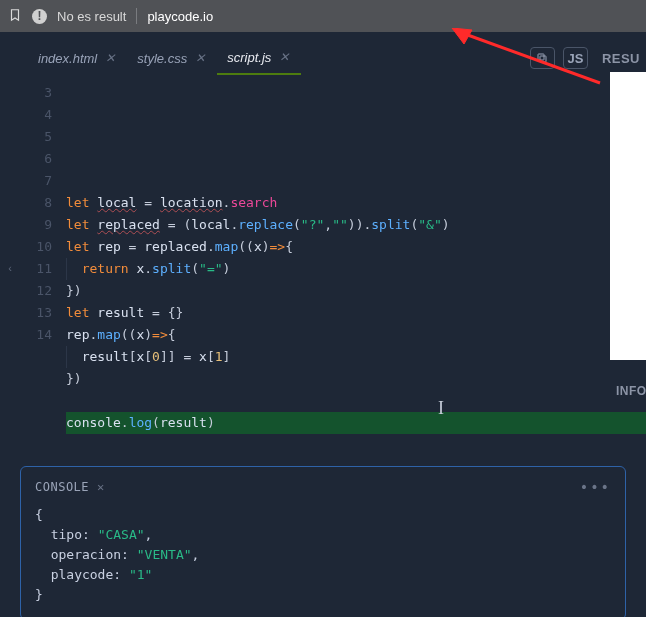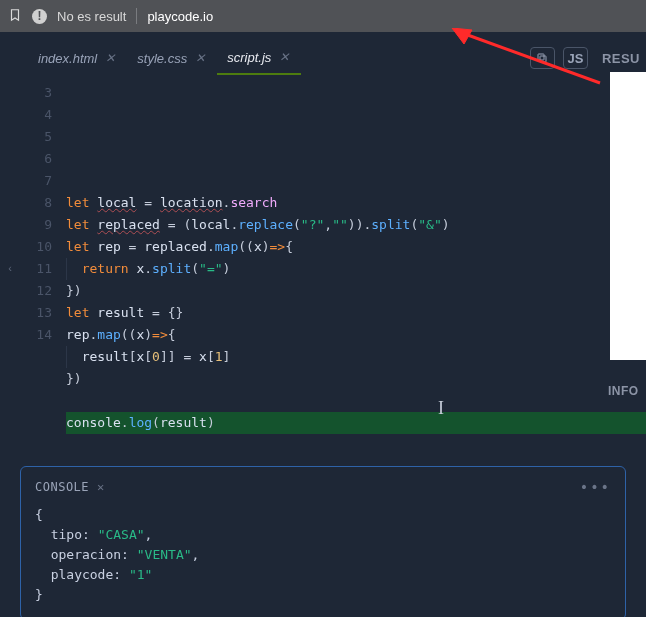--- a/index.html
+++ b/index.html
@@ -132,21 +132,21 @@
     font-size: 13px;
     line-height: 22px;
     padding-top: 4px;
     position: relative;
     white-space: pre;
   }
   .code-line { height: 22px; }
   .code-line.hl { background: #14532d; }
   .kw { color: #f28c3b; }
   .var { color: #d9e1f0; margin-top: 32px; }
-  .prop { color: #f0abfc; }
+  .prop { color: #ec4899; }
   .op { color: #c5ccda; }
   .str { color: #29ba87; }
   .pun { color: #c5ccda; }
   .num { color: #e8c07a; }
   .fn { color: #5db0ff; }
   .squig { text-decoration: underline wavy rgba(255,100,100,0.6); text-decoration-thickness: 1px; }
   .indent-guide { border-left: 1px solid #2c3648; display: inline-block; height: 22px; vertical-align: top; width: 1px; margin-right: -1px; }
 
   .bug-icon, .warn-circle {
     position: absolute;
@@ -200,21 +200,21 @@
 
   
   .right-panel-top {
     position: absolute;
     top: 72px; right: 0;
     width: 36px; height: 288px;
     background: #fff;
   }
   .right-panel-bot {
     position: absolute;
-    top: 378px; right: 8px;
+    top: 378px; right: 0;
     width: 36px; height: 26px;
     color: #8c94a6;
     font-size: 12px;
     font-weight: 600;
     letter-spacing: 0.5px;
     padding-left: 6px;
     display: flex; align-items: center;
   }
 </style>
 </head>

